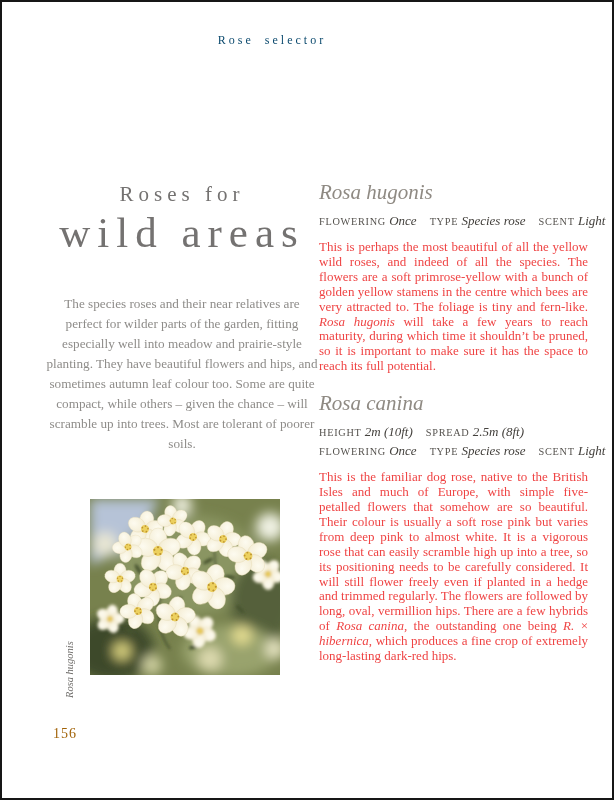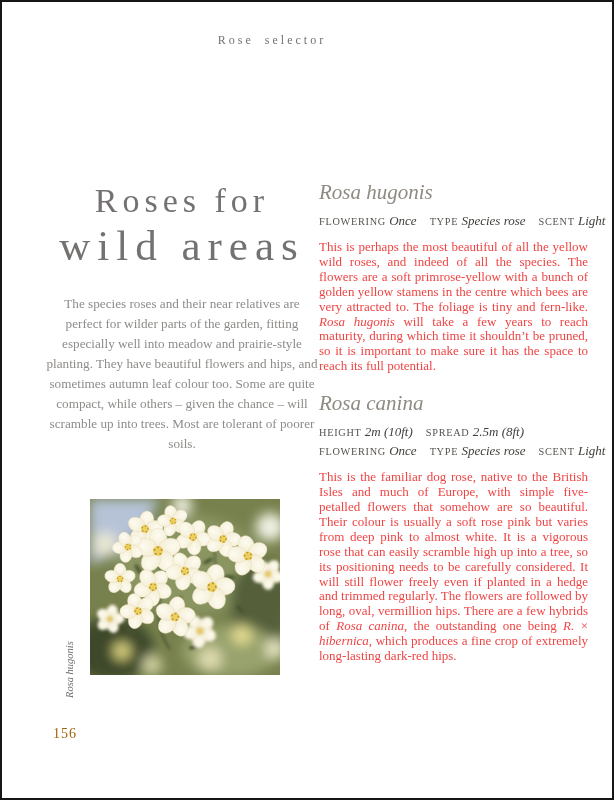--- a/index.html
+++ b/index.html
@@ -15,31 +15,31 @@
     overflow: hidden;
   }
 
   .running-head {
     position: absolute;
     top: 31px; left: 0; width: 540px;
     text-align: center;
     font-size: 12px;
     letter-spacing: 3px;
     word-spacing: 5px;
-    color: #737373;
+    color: #0c4a6e;
   }
 
   .feature-title {
     position: absolute;
     top: 180px; left: 48px; width: 264px;
     text-align: center;
     color: #747271;
   }
   .feature-title .line1 {
-    font-size: 34px;
+    font-size: 21px;
     letter-spacing: 5px;
     font-weight: normal;
   }
   .feature-title .line2 {
     font-size: 43px;
     letter-spacing: 7px;
     font-weight: normal;
     margin-top: 1px;
   }
 

